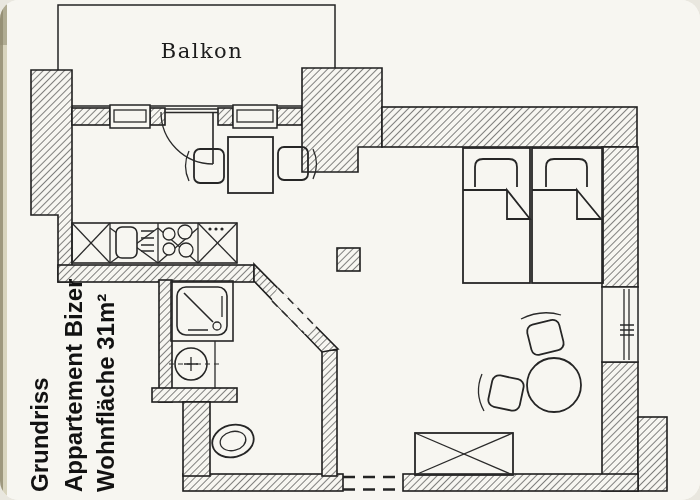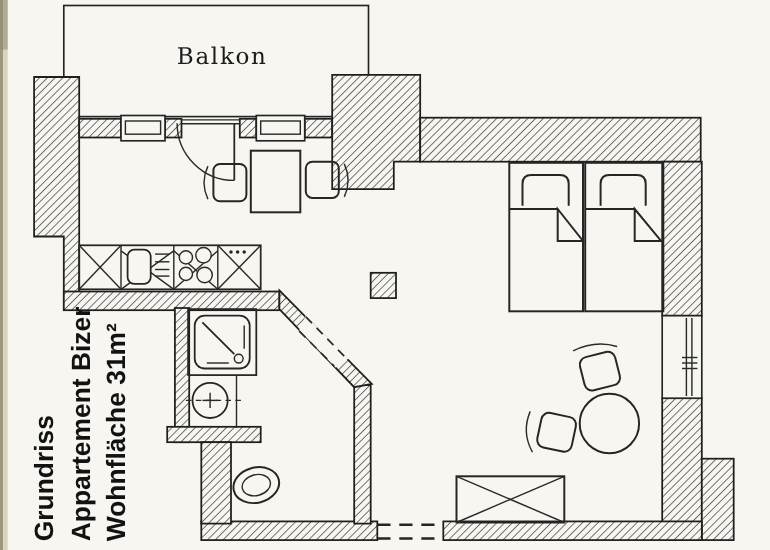--- a/index.html
+++ b/index.html
@@ -1,17 +1,17 @@
 <!DOCTYPE html>
 <html><head>
 <meta charset="utf-8">
 <style>
   html,body{margin:0;padding:0;background:#e9e7df;}
   .page{position:relative;width:700px;height:500px;background:#f7f6f1;overflow:hidden;
-        font-family:"Liberation Sans",sans-serif;}
+        font-family:"Liberation Sans",sans-serif;border-radius:19px;}
   svg{position:absolute;left:0;top:0;display:block;}
   .wall{stroke:#1f1f1f;stroke-width:1.6;}
   .thin{fill:none;stroke:#242424;stroke-width:1.5;}
   .ln{stroke:#262626;stroke-width:1.6;fill:none;}
   .ln2{stroke:#2a2a2a;stroke-width:1.3;fill:none;}
   .furn{stroke:#262626;stroke-width:1.8;fill:none;}
   .fillpaper{fill:#f7f6f1;}
   .dashbig{stroke:#242424;stroke-width:2.3;fill:none;stroke-dasharray:12 8;}
   .dashdoor{stroke:#2a2a2a;stroke-width:1.5;fill:none;stroke-dasharray:8 6;}
   .dashsink{stroke:#2a2a2a;stroke-width:1.2;fill:none;stroke-dasharray:5 4;}

